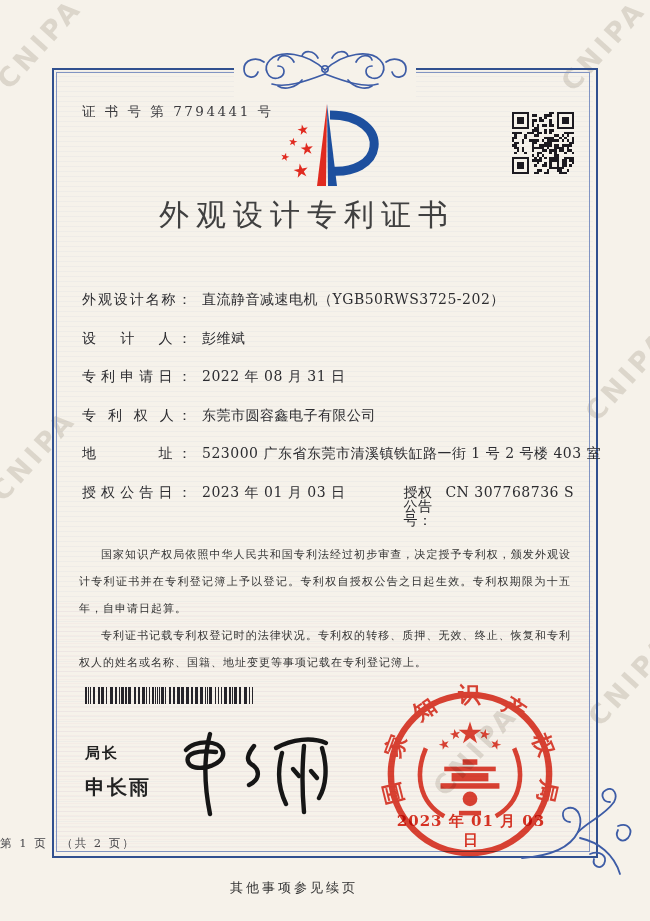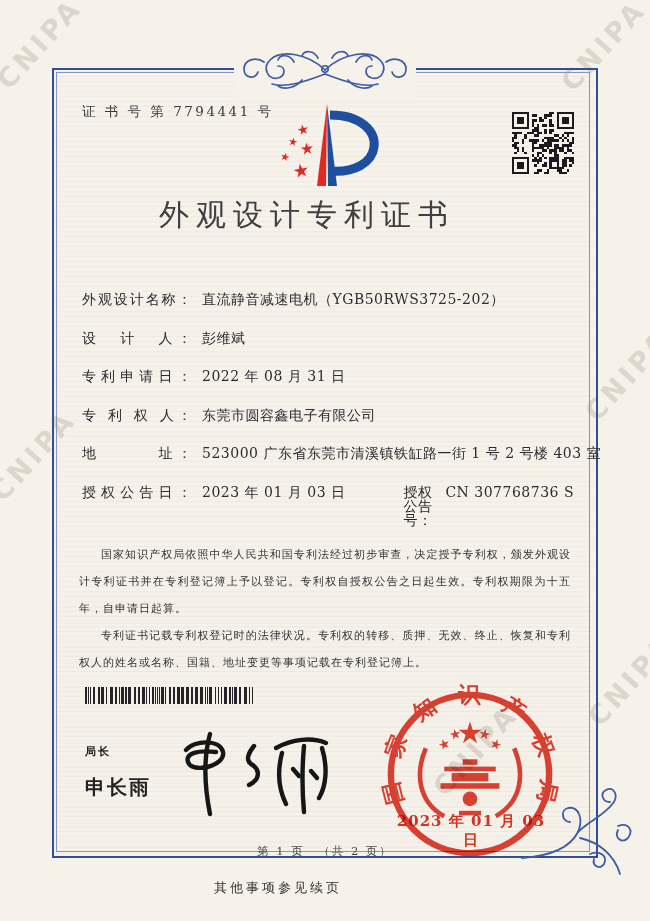--- a/index.html
+++ b/index.html
@@ -61,41 +61,41 @@
   }
   .fvalue{margin-left:10px;color:#2c2c30;white-space:nowrap;}
   .grant-extra{margin-left:58px;display:flex;align-items:baseline;}
   .paras{
     position:absolute;left:79px;top:541px;width:492px;
     font-size:11px;line-height:27px;letter-spacing:1px;color:#333;text-align:justify;
   }
   .paras p{margin:0;text-indent:2em;}
   .barcode{position:absolute;left:85px;top:687px;width:172px;height:17px;}
   .signer-title{
-    position:absolute;left:85px;top:744px;font-size:11px;font-weight:bold;
+    position:absolute;left:85px;top:744px;font-size:15px;font-weight:bold;
     font-family:"DejaVu Sans","Liberation Sans",sans-serif;color:#222;letter-spacing:2px;text-align:center;
   }
   .signer-name{
     position:absolute;left:85px;top:774px;font-size:20px;font-weight:bold;
     font-family:"DejaVu Sans","Liberation Sans",sans-serif;color:#222;letter-spacing:2px;
   }
   .signature{position:absolute;left:158px;top:726px;width:185px;height:95px;z-index:2;}
   .seal{position:absolute;left:378px;top:682px;width:184px;height:184px;z-index:5;
         opacity:0.93;mix-blend-mode:multiply;}
   .seal-date{
     position:absolute;left:388px;top:812px;width:166px;z-index:6;text-align:center;
     color:var(--seal-red);font-size:15px;font-weight:bold;letter-spacing:1px;
     mix-blend-mode:multiply;
   }
   .pageinfo{
-    position:absolute;left:0;top:836px;width:650px;text-align:center;
-    font-size:11.5px;letter-spacing:2px;color:#46464a;z-index:2;margin-top:8px;
+    position:absolute;left:0;top:836px;width:650px;text-align:left;
+    font-size:11.5px;letter-spacing:2px;color:#46464a;z-index:2;
   }
   .cont-note{
-    position:absolute;left:0;top:879px;width:556px;text-align:center;
+    position:absolute;left:16px;top:879px;width:556px;text-align:center;
     font-size:13px;letter-spacing:3px;color:#333;
   }
 </style>
 </head>
 <body>
 
 <div class="page">
 
   <span class="wm" style="left:-16px;top:28px;">CNIPA</span>
   <span class="wm" style="left:548px;top:30px;">CNIPA</span>

